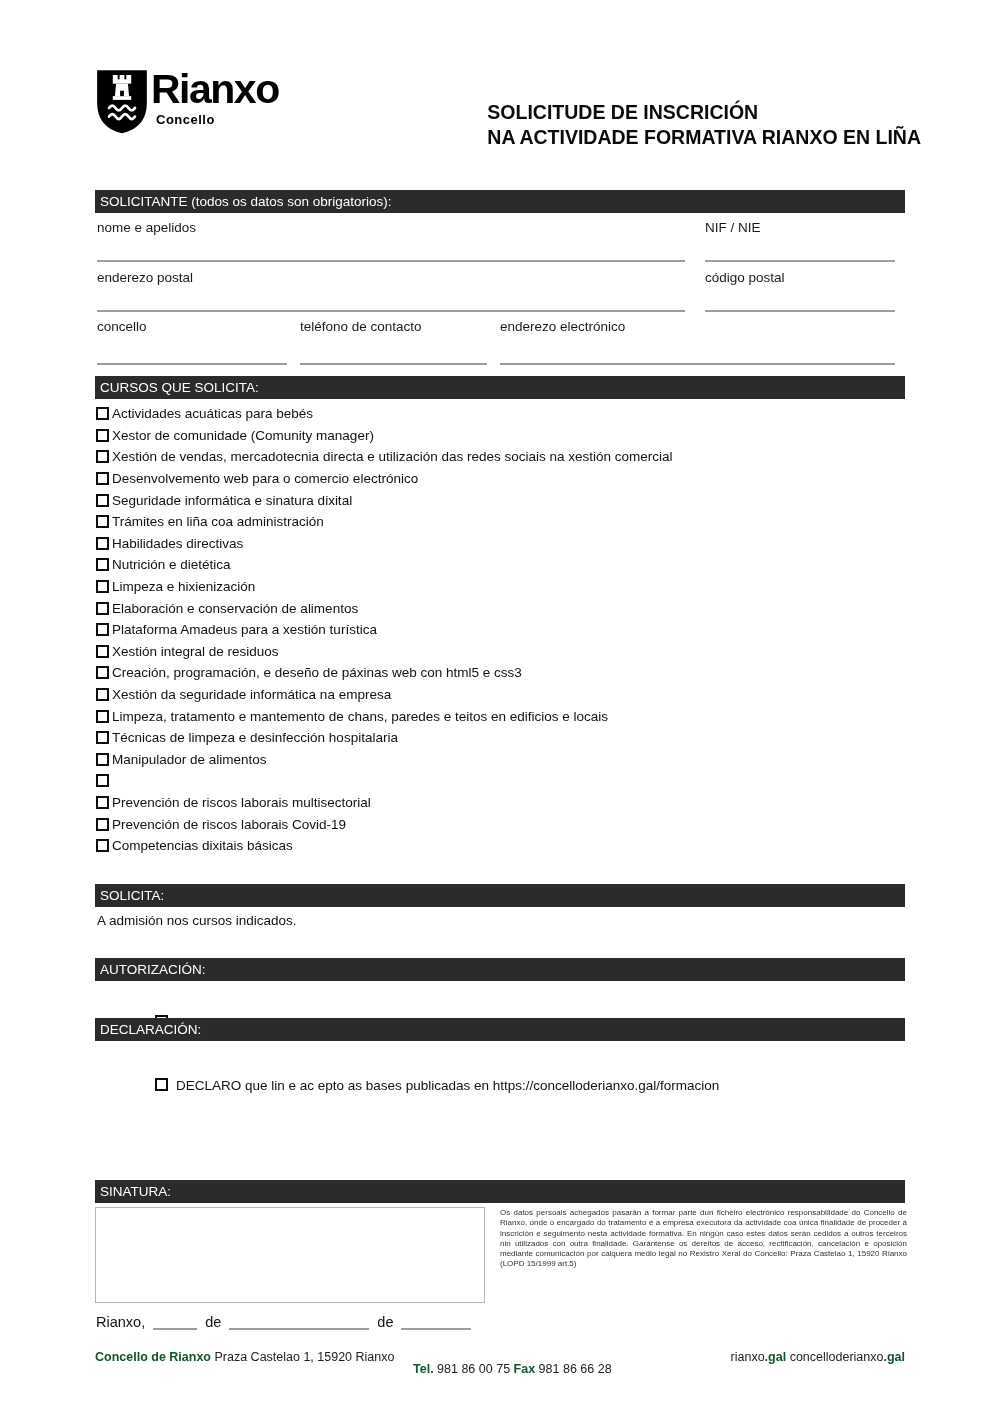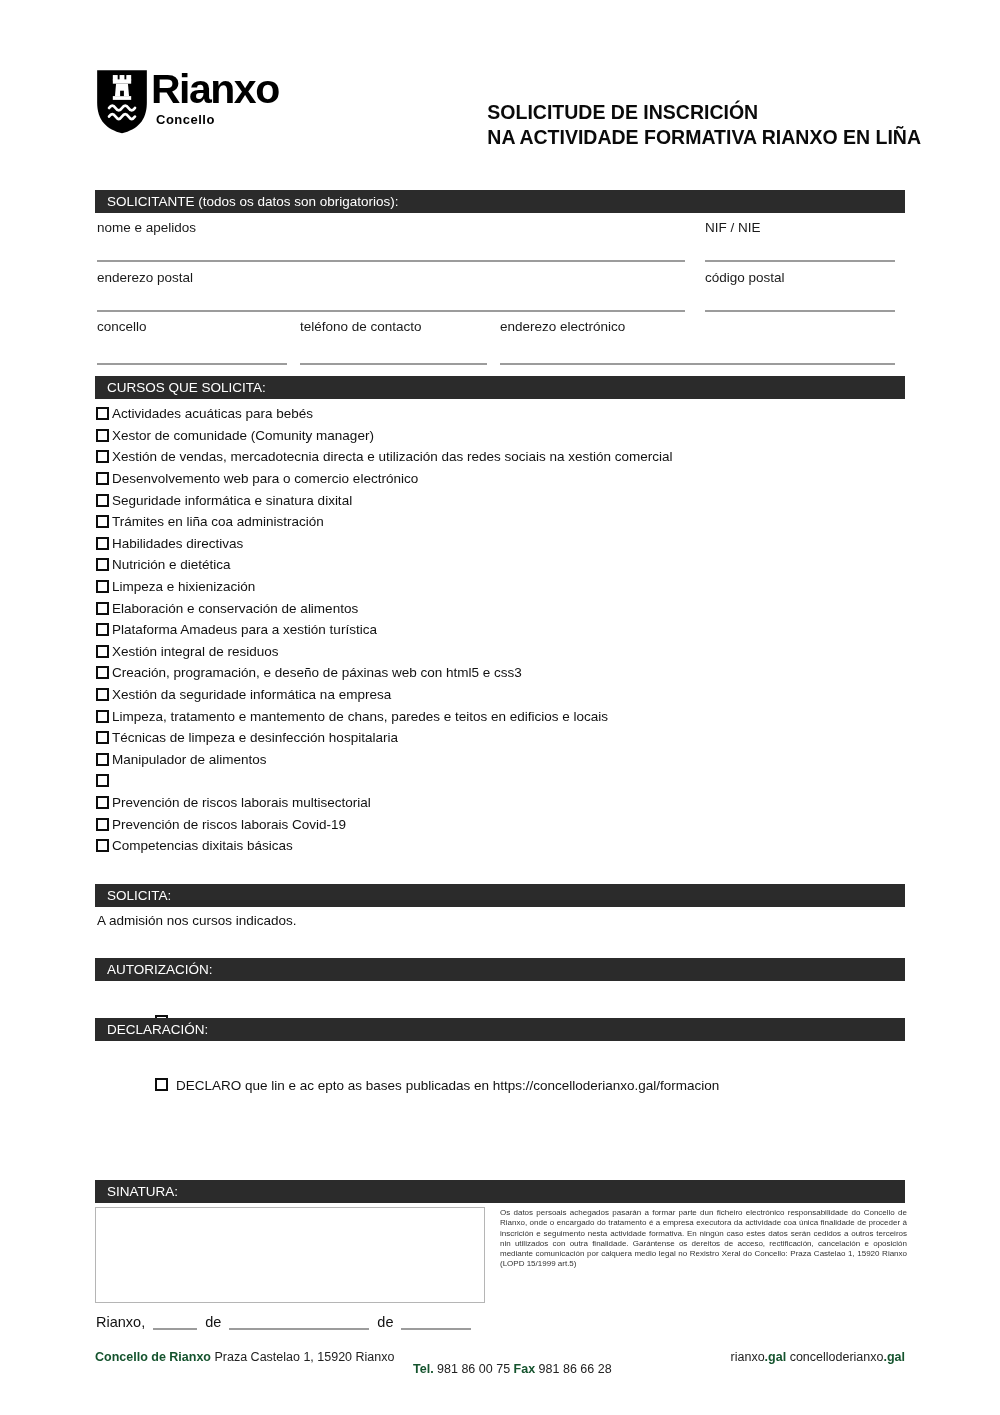--- a/index.html
+++ b/index.html
@@ -10,21 +10,21 @@
     background:#ffffff; color:#111; overflow:hidden;
   }
   
   .logo-shield { position:absolute; left:95px; top:69px; width:54px; height:65px; }
   .logo-word { position:absolute; left:151px; top:66px; font-size:41px; font-weight:bold; letter-spacing:-1.5px; color:#000; }
   .logo-sub  { position:absolute; left:156px; top:112px; font-size:13px; font-weight:bold; letter-spacing:0.5px; color:#000; }
   
   .title { position:absolute; right:79px; top:100px; text-align:left; font-weight:bold; font-size:19.5px; line-height:25px; color:#0a0a0a; }
   
   .bar { position:absolute; left:95px; width:810px; height:23px; background:#2b2b2b; color:#fff;
-         font-size:13.5px; line-height:23px; padding-left:12px; }
+         font-size:13.5px; line-height:23px; padding-left:5px; }
   
   .flabel { position:absolute; font-size:13.5px; color:#1a1a1a; white-space:nowrap; }
   .fline  { position:absolute; height:0; border-bottom:2px solid #9c9c9c; }
   
   .course-list { position:absolute; left:96px; top:403px; width:808px; }
   .course-row { display:flex; align-items:center; height:21.6px; }
   .cb { flex:0 0 auto; width:13px; height:13px; border:2px solid #0d0d0d; background:#fff; margin-right:3px; }
   .course-row .lbl { font-size:13.5px; color:#111; white-space:nowrap; }
   .check-row { position:absolute; display:flex; align-items:flex-start;margin-top:26px; }
   .check-row .lbl { font-size:13.5px; color:#111; margin-left:5px; white-space:nowrap; }

